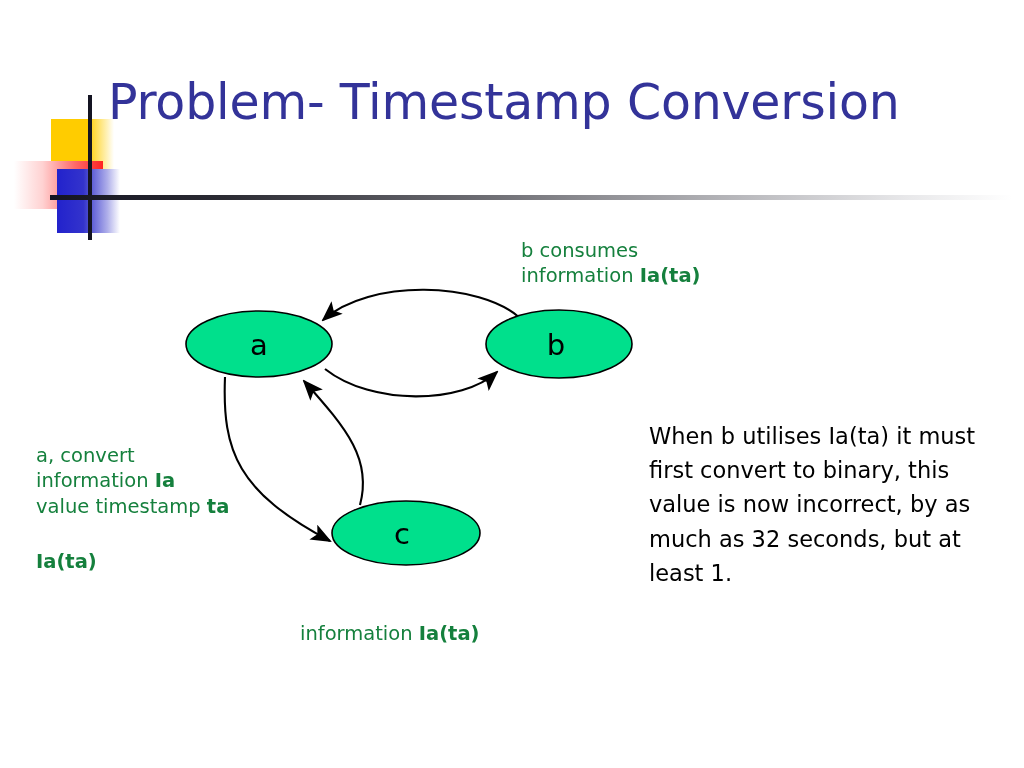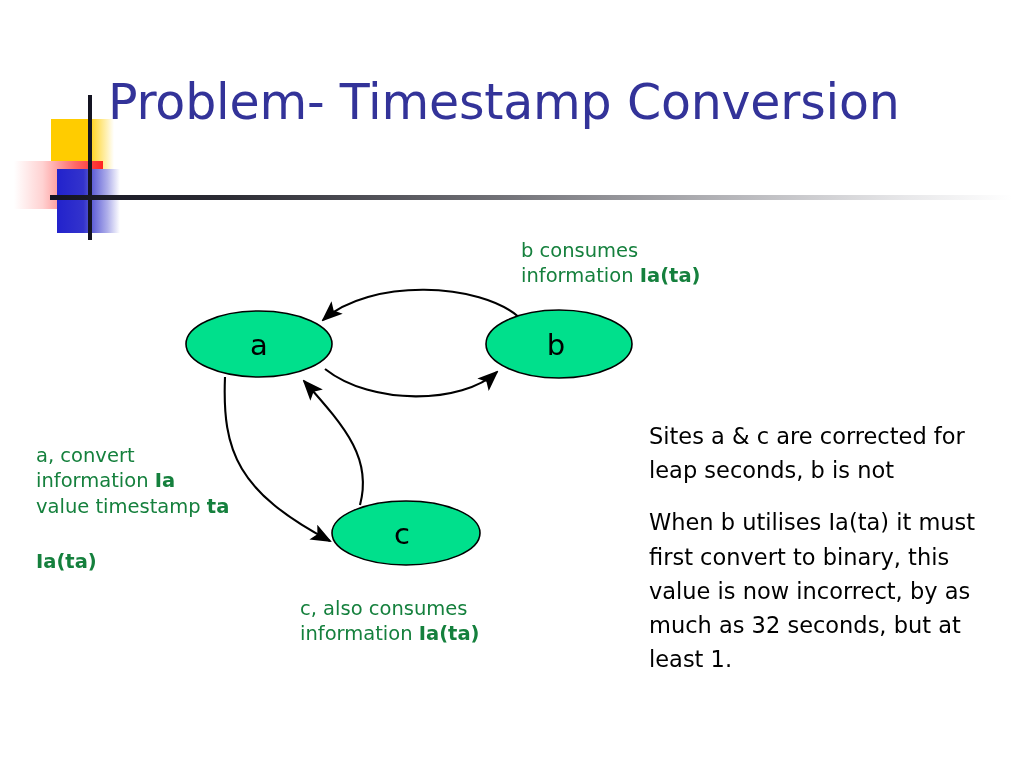--- a/index.html
+++ b/index.html
@@ -202,22 +202,21 @@
 
   <div class="annot annot-a">
     <span>a, convert</span><br>
     <span>information </span><b>Ia</b><br>
     <span>value timestamp </span><b>ta</b>
   </div>
 
   <div class="annot annot-ia">Ia(ta)</div>
 
   <div class="annot annot-c">
-    <span>c, also consumes</span><br>
+    <br>
     <span>information </span><b>Ia(ta)</b>
   </div>
 
   <div class="body-copy">
-    <p>Sites a &amp; c are corrected for leap seconds, b is not</p>
     <p>When b utilises Ia(ta) it must first convert to binary, this value is now incorrect, by as much as 32 seconds, but at least 1.</p>
   </div>
 
 </div>
 
 </body></html>

